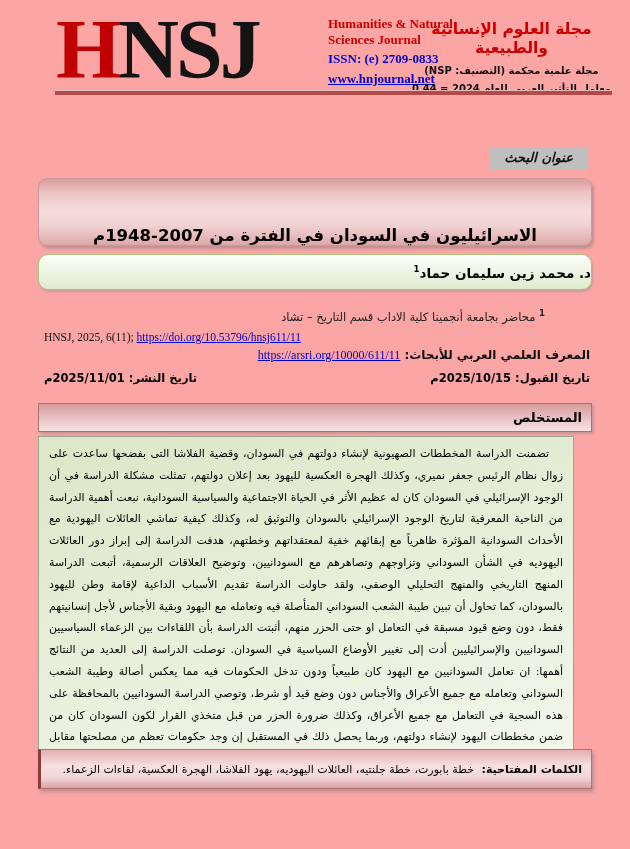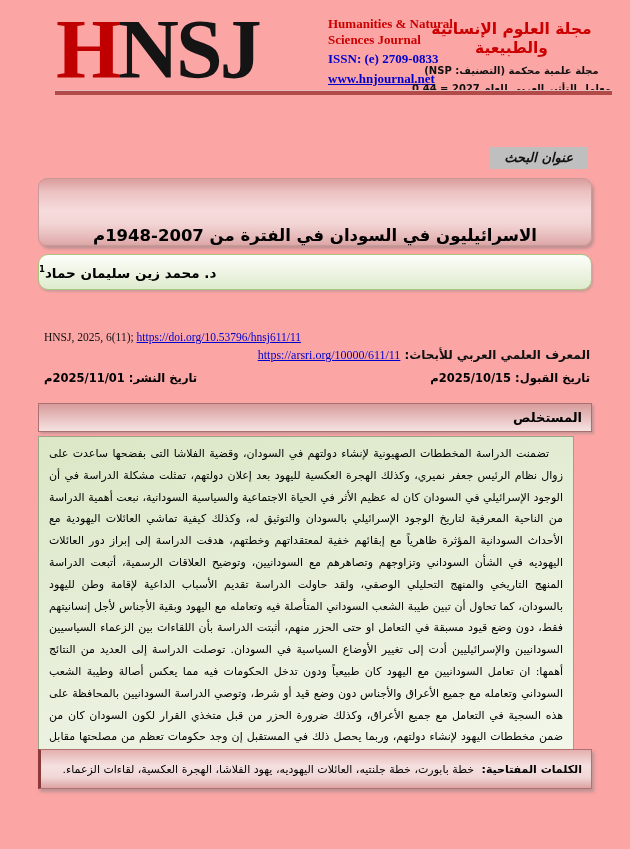--- a/index.html
+++ b/index.html
@@ -42,21 +42,21 @@
     background:linear-gradient(180deg,#db9d9d 0%,#ecc2c2 20%,#f6dcdc 48%,#f2d4d4 68%,#e7baba 88%,#dda6a6 100%);
     box-shadow:2px 3px 3px rgba(120,120,120,.45);
     display:flex;align-items:flex-end;justify-content:center;direction:rtl;
   }
   .title-box .title{font-weight:bold;font-size:16.5px;color:#000;}
   .author-box{
     position:absolute;left:38px;right:38px;top:254px;height:34px;
     border:1px solid #a9c47f;border-radius:10px;
     background:linear-gradient(180deg,#fdfefb 0%,#f1f6e8 40%,#deebcd 100%);
     box-shadow:1px 2px 2px rgba(140,140,140,.4);
-    display:flex;align-items:center;justify-content:flex-end;direction:rtl;
+    display:flex;align-items:center;justify-content:flex-start;direction:rtl;padding-left:12px;
   }
   .author-box .author{font-weight:bold;font-size:13.5px;color:#000;}
   sup{font-size:8.5px;font-weight:bold;}
   .footnote{
     position:absolute;right:85px;top:308px;direction:rtl;font-size:11.5px;color:#222;
   }
   
   .citation{
     position:absolute;left:44px;top:331px;direction:ltr;
     font-family:"Liberation Serif",serif;font-size:11.5px;color:#111;
@@ -109,35 +109,39 @@
 
   <div class="en-block">
     <div class="en-title">Humanities &amp; Natural Sciences Journal</div>
     <div class="issn">ISSN: (e) 2709-0833</div>
     <a class="website">www.hnjournal.net</a>
   </div>
 
   <div class="ar-block">
     <div class="ar-title">مجلة العلوم الإنسانية والطبيعية</div>
     <div class="ar-sub">مجلة علمية محكمة (التصنيف: NSP)</div>
-    <div class="ar-sub">معامل التأثير العربي للعام 2027 = 0.44</div>
+    <div class="ar-sub">معامل التأثير العربي للعام 2024 = 0.44</div>
   </div>
 
   <div class="header-rule"></div>
 
   <div class="topic-label">عنوان البحث</div>
 
   <div class="title-box">
     <div class="title">الاسرائيليون في السودان في الفترة من 2007-1948م</div>
   </div>
 
   <div class="author-box">
     <div class="author"><span>د. محمد زين سليمان حماد</span><sup>1</sup></div>
   </div>
 
+  <div class="footnote">
+    <sup>1</sup>
+    <span>محاضر بجامعة أنجمينا  كلية الاداب قسم التاريخ  – تشاد</span>
+  </div>
 
   <div class="citation">
     <span>HNSJ, 2025, 6(11); </span><a class="link">https://doi.org/10.53796/hnsj611/11</a>
   </div>
 
   <div class="arsri">
     <span>المعرف العلمي العربي للأبحاث:  </span><a class="link">https://arsri.org/10000/611/11</a>
   </div>
 
   <div class="dates">

